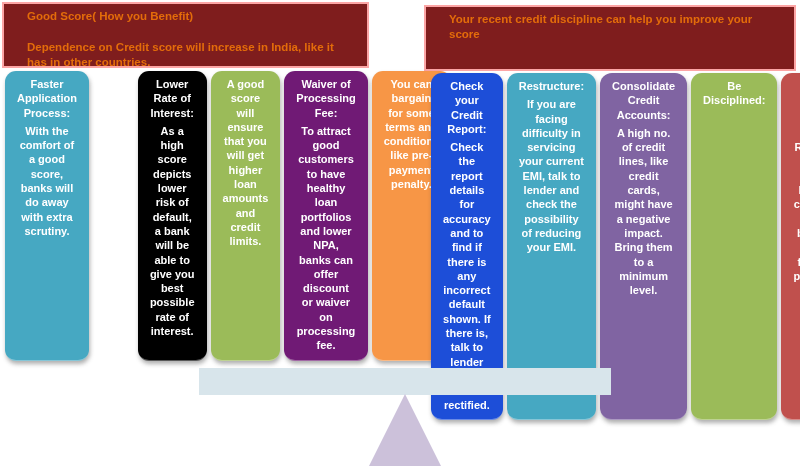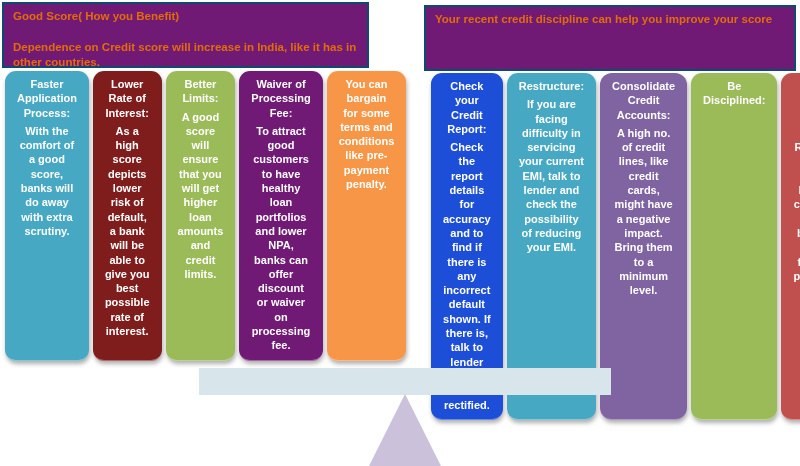--- a/index.html
+++ b/index.html
@@ -2,22 +2,22 @@
 <html><head>
 <meta charset="utf-8">
 <style>
   html,body{margin:0;padding:0;background:#fff;}
   .canvas{
     position:relative;width:800px;height:466px;overflow:hidden;background:#ffffff;
     font-family:"Liberation Sans",sans-serif;font-weight:bold;
   }
   
   .header-box{
-    position:absolute;background:#701a75;border:2px solid #0c4a6e;
-    padding:5px 9px;box-sizing:border-box;font-size:11.5px;line-height:1.3;
+    position:absolute;background:#7f1d1d;border:2px solid #fca5a5;
+    padding:5px 23px;box-sizing:border-box;font-size:11.5px;line-height:1.3;
   }
   .header-box .hdr-title{margin:0 0 16px 0;}
   #left-header{left:2px;top:2px;width:367px;height:66px;}
   #right-header{left:424px;top:5px;width:372px;height:66px;}
   
   .col{position:absolute;display:flex;flex-direction:row;gap:4px;}
   #left-col{left:5px;top:71px;width:381px;}
   #right-col{left:431px;top:73px;width:364px;}
   .score-box{
     border-radius:11px;color:#ffffff;text-align:center;
@@ -43,26 +43,25 @@
 
   <div id="right-header" class="header-box" style="color: rgb(227, 108, 10);">
     <div class="hdr-sub">Your recent credit discipline can help you improve your score</div>
   </div>
 
   <div id="left-col" class="col">
     <div class="score-box" style="background: rgb(70, 168, 194);">
       <div class="box-title">Faster Application Process:</div>
       <div class="box-body">With the comfort of a good score, banks will do away with extra scrutiny.</div>
     </div>
-    <div class="score-box" style="background: #7f1d1d;">
+    <div class="score-box" style="background: #000000; margin-left: 45px;">
       <div class="box-title">Lower Rate of Interest:</div>
       <div class="box-body">As a high score depicts lower risk of default, a bank will be able to give you best possible rate of interest.</div>
     </div>
     <div class="score-box" style="background: rgb(155, 187, 89);">
-      <div class="box-title">Better Limits:</div>
       <div class="box-body">A good score will ensure that you will get higher loan amounts and credit limits.</div>
     </div>
     <div class="score-box" style="background: #701a75;">
       <div class="box-title">Waiver of Processing Fee:</div>
       <div class="box-body">To attract good customers to have healthy loan portfolios and lower NPA, banks can offer discount or waiver on processing fee.</div>
     </div>
     <div class="score-box" style="background: rgb(247, 150, 70);">
       <div class="box-body">You can bargain for some terms and conditions like pre-payment penalty.</div>
     </div>
   </div>

